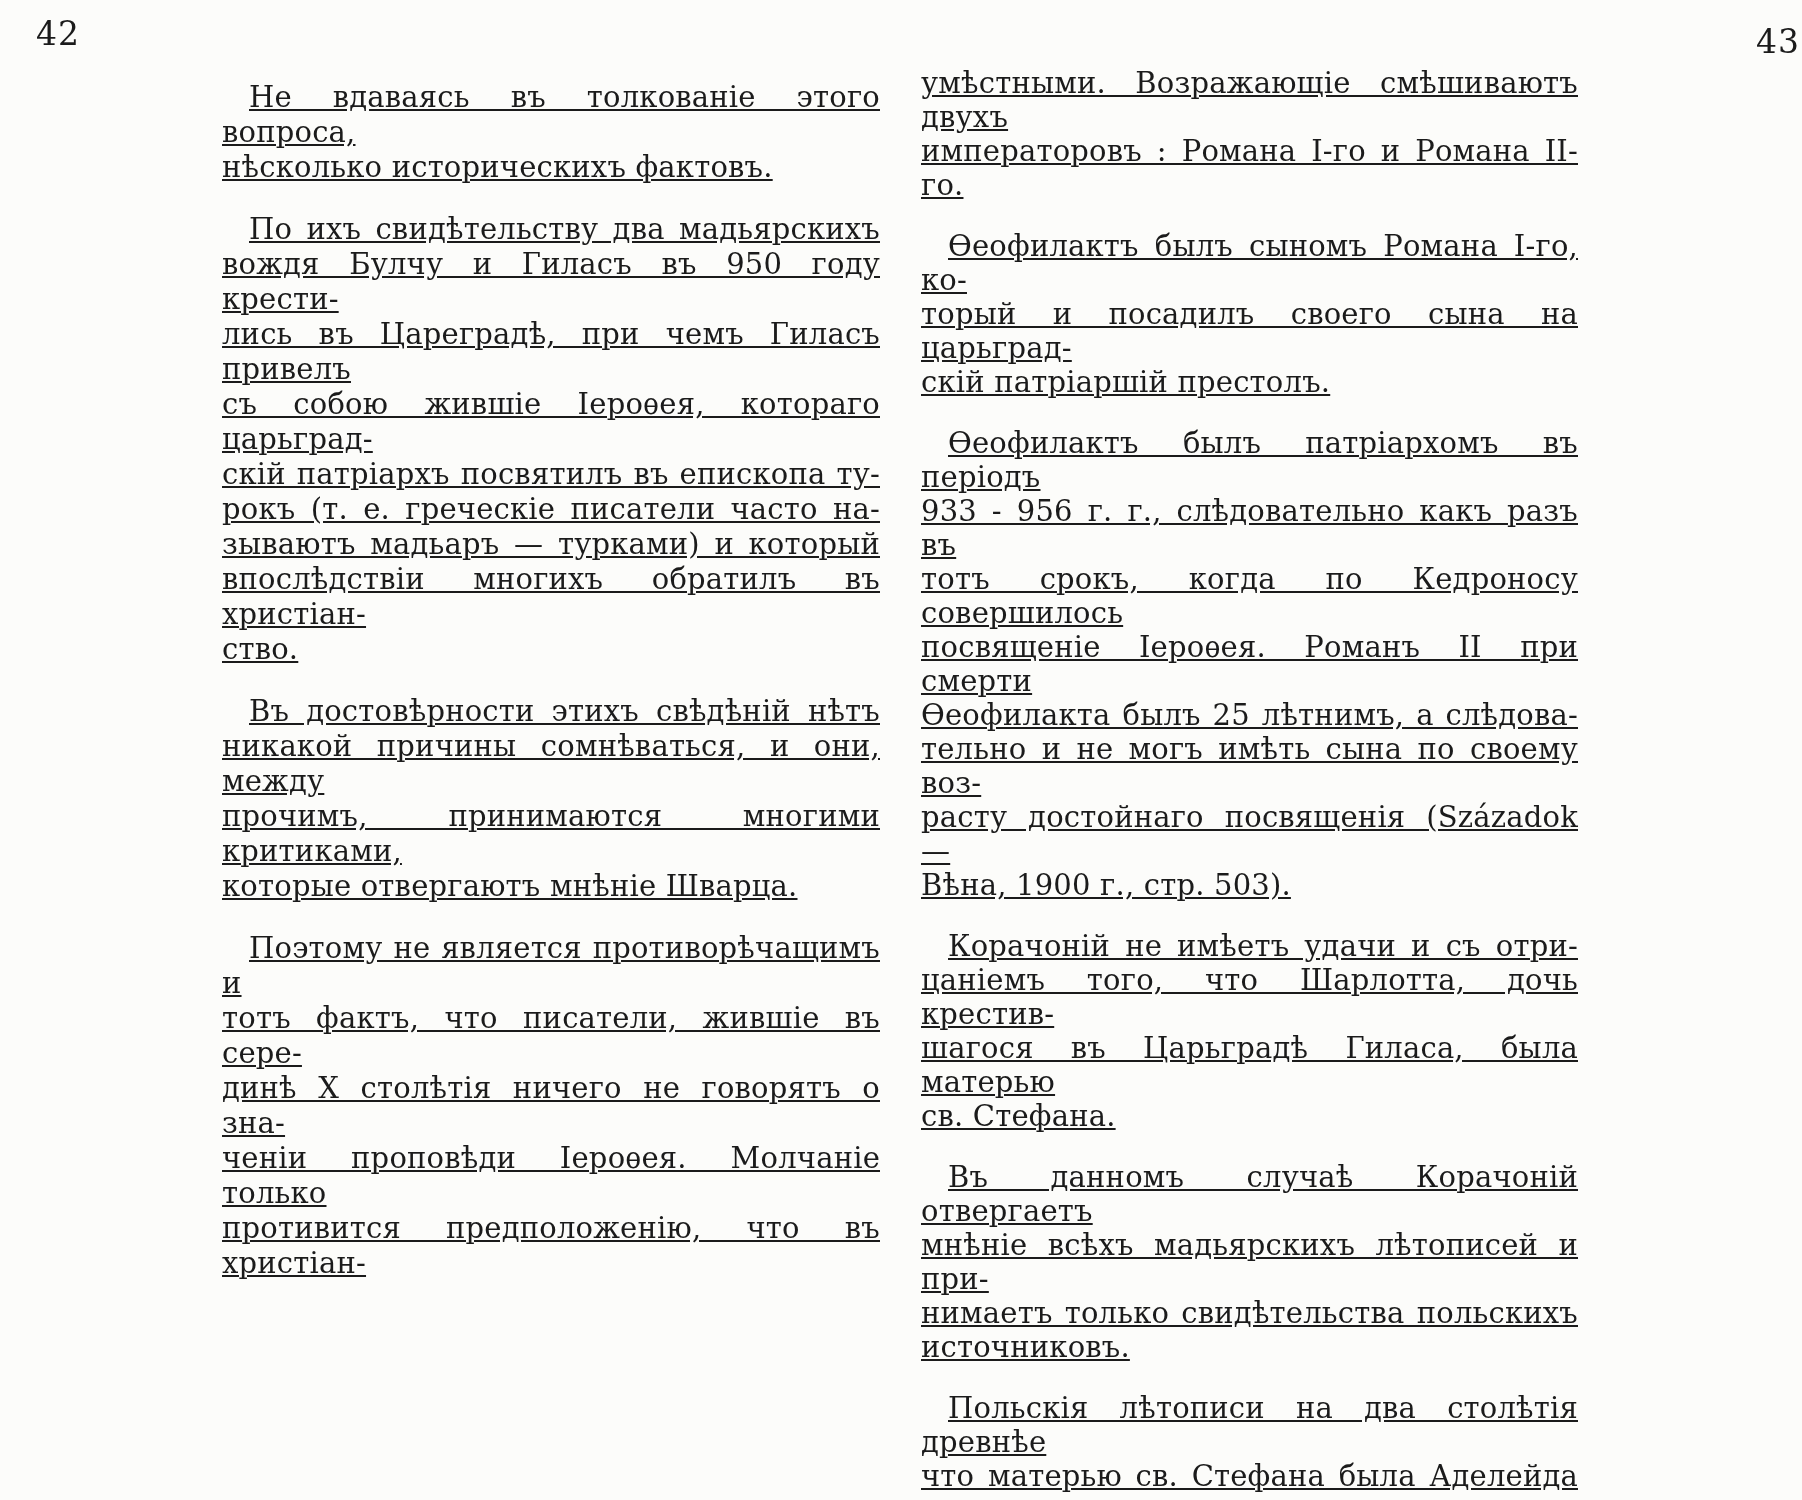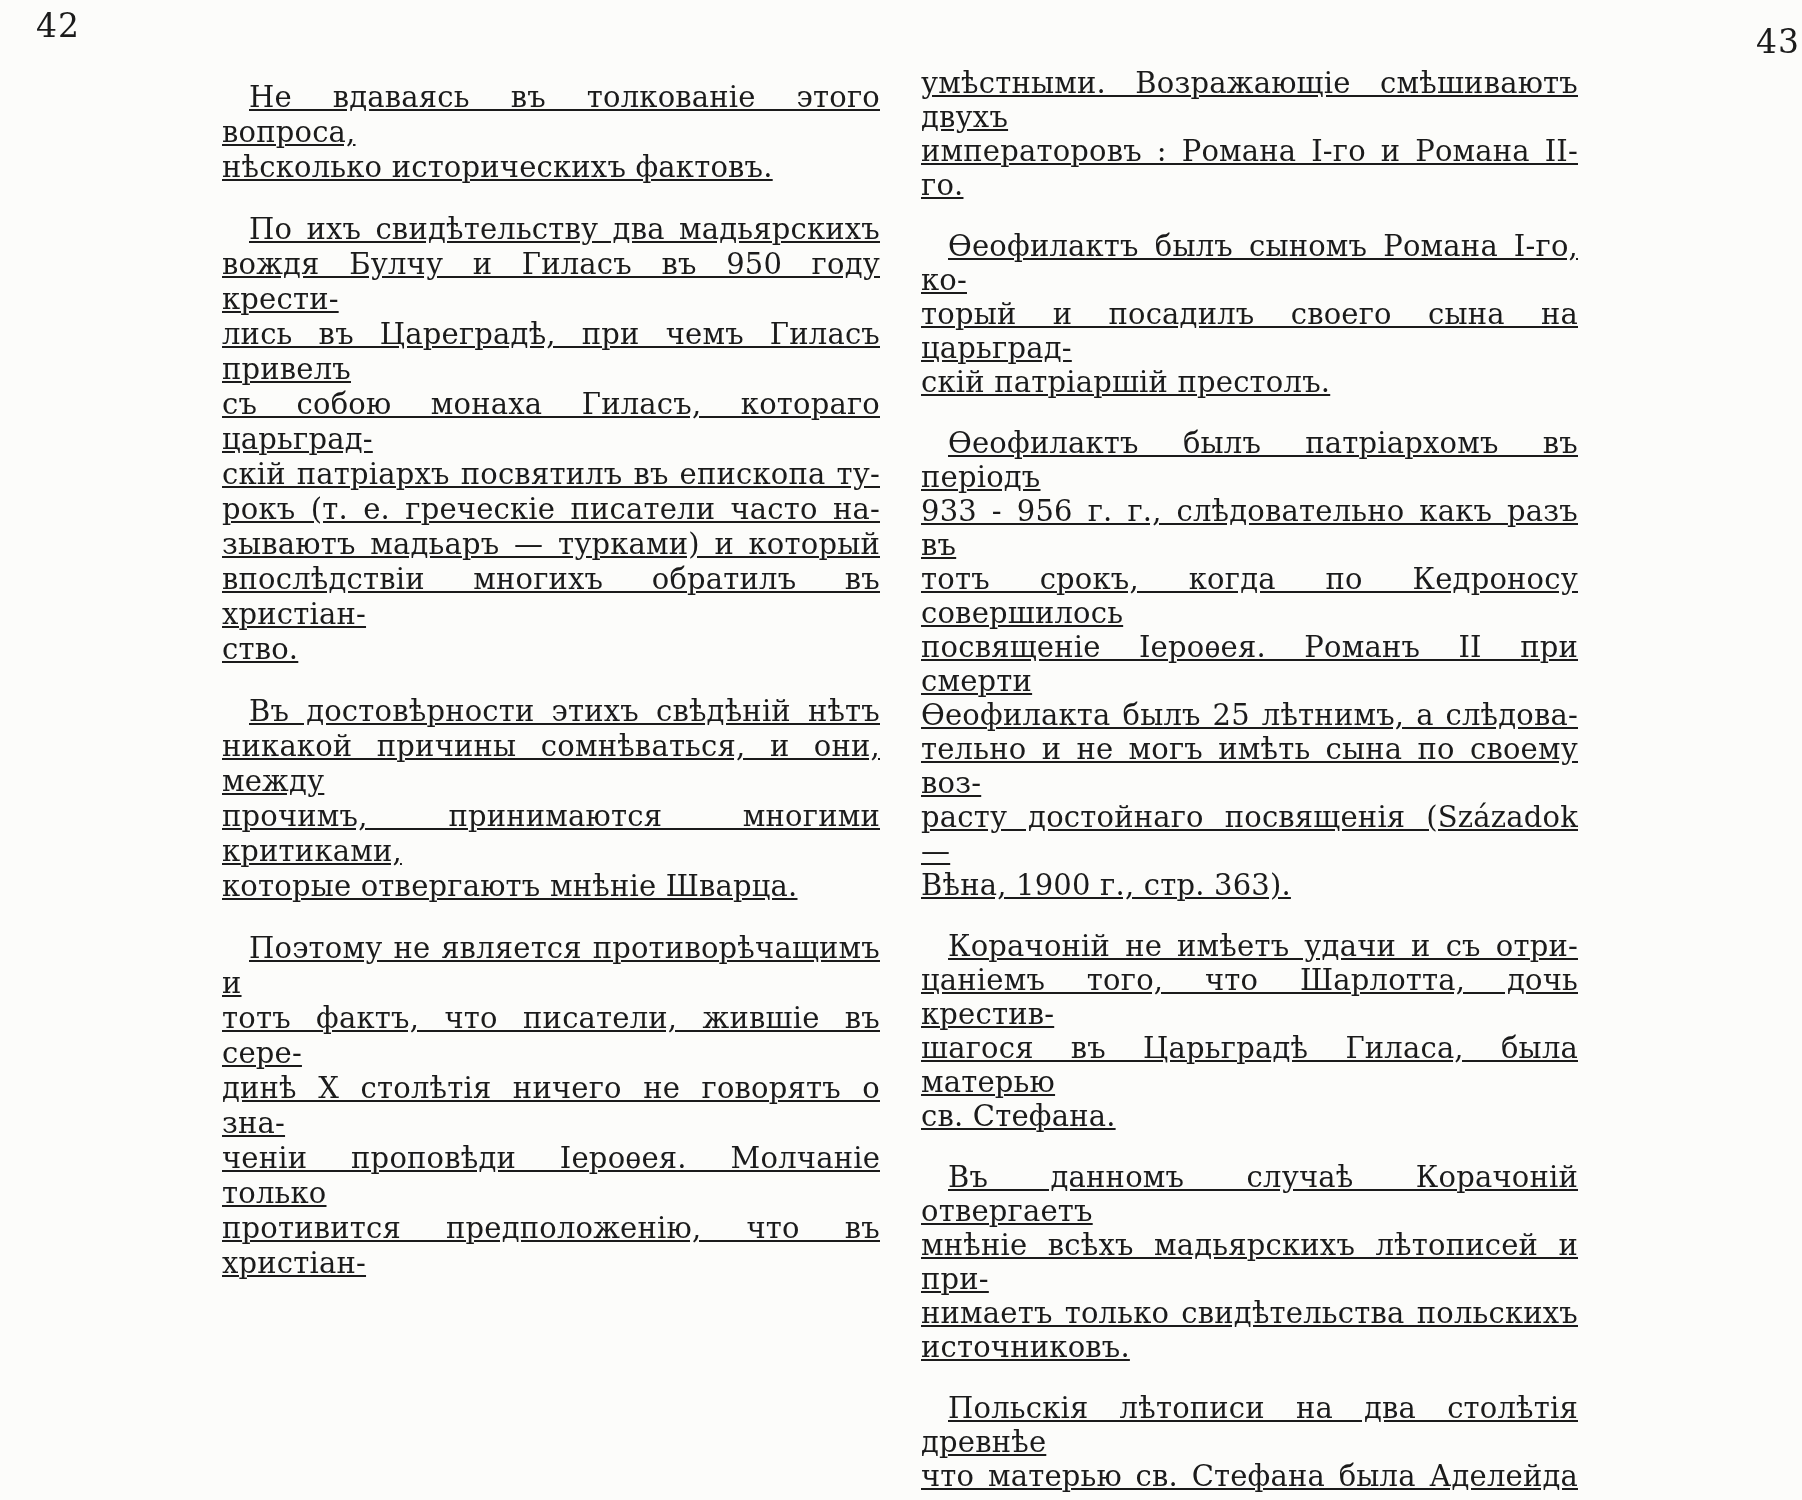--- a/index.html
+++ b/index.html
@@ -17,21 +17,21 @@
   }
   .spread {
     position: absolute;
     inset: 0;
   }
   .page-num {
     position: absolute;
     font-size: 33px;
     letter-spacing: 1px;
   }
-  .page-num.left  { left: 36px;  top: 6px; }
+  .page-num.left  { left: 36px;  top: 14px; }
   .page-num.right { left: 1756px; top: 22px; }
 
   .column {
     position: absolute;
     font-size: 29px;
     letter-spacing: 0.2px;
   }
   .left-col  { left: 222px; top: 80px; width: 658px; line-height: 35px; }
   .right-col { left: 921px; top: 66px; width: 657px; line-height: 34px; }
 
@@ -57,21 +57,21 @@
   <div class="page-num right">43</div>
   <div class="column left-col">
       <div class="para indent">
         <div class="line"><span>Не вдаваясь въ толкованіе этого вопроса,</span></div>
         <div class="line last"><span>нѣсколько историческихъ фактовъ.</span></div>
       </div>
       <div class="para indent">
         <div class="line"><span>По ихъ свидѣтельству два мадьярскихъ</span></div>
         <div class="line"><span>вождя Булчу и Гиласъ въ 950 году крести-</span></div>
         <div class="line"><span>лись въ Цареградѣ, при чемъ Гиласъ привелъ</span></div>
-        <div class="line"><span>съ собою монаха Гиласъ, котораго царьград-</span></div>
+        <div class="line"><span>съ собою жившіе Іероѳея, котораго царьград-</span></div>
         <div class="line"><span>скій патріархъ посвятилъ въ епископа ту-</span></div>
         <div class="line"><span>рокъ (т. е. греческіе писатели часто на-</span></div>
         <div class="line"><span>зываютъ мадьаръ — турками) и который</span></div>
         <div class="line"><span>впослѣдствіи многихъ обратилъ въ христіан-</span></div>
         <div class="line last"><span>ство.</span></div>
       </div>
       <div class="para indent">
         <div class="line"><span>Въ достовѣрности этихъ свѣдѣній нѣтъ</span></div>
         <div class="line"><span>никакой причины сомнѣваться, и они, между</span></div>
         <div class="line"><span>прочимъ, принимаются многими критиками,</span></div>
@@ -96,21 +96,21 @@
         <div class="line last"><span>скій патріаршій престолъ.</span></div>
       </div>
       <div class="para indent">
         <div class="line"><span>Ѳеофилактъ былъ патріархомъ въ періодъ</span></div>
         <div class="line"><span>933 - 956 г. г., слѣдовательно какъ разъ въ</span></div>
         <div class="line"><span>тотъ срокъ, когда по Кедроносу совершилось</span></div>
         <div class="line"><span>посвященіе Іероѳея. Романъ II при смерти</span></div>
         <div class="line"><span>Ѳеофилакта былъ 25 лѣтнимъ, а слѣдова-</span></div>
         <div class="line"><span>тельно и не могъ имѣть сына по своему воз-</span></div>
         <div class="line"><span>расту достойнаго посвященія (Századok —</span></div>
-        <div class="line last"><span>Вѣна, 1900 г., стр. 363).</span></div>
+        <div class="line last"><span>Вѣна, 1900 г., стр. 503).</span></div>
       </div>
       <div class="para indent">
         <div class="line"><span>Корачоній не имѣетъ удачи и съ отри-</span></div>
         <div class="line"><span>цаніемъ того, что Шарлотта, дочь крестив-</span></div>
         <div class="line"><span>шагося въ Царьградѣ Гиласа, была матерью</span></div>
         <div class="line last"><span>св. Стефана.</span></div>
       </div>
       <div class="para indent">
         <div class="line"><span>Въ данномъ случаѣ Корачоній отвергаетъ</span></div>
         <div class="line"><span>мнѣніе всѣхъ мадьярскихъ лѣтописей и при-</span></div>

